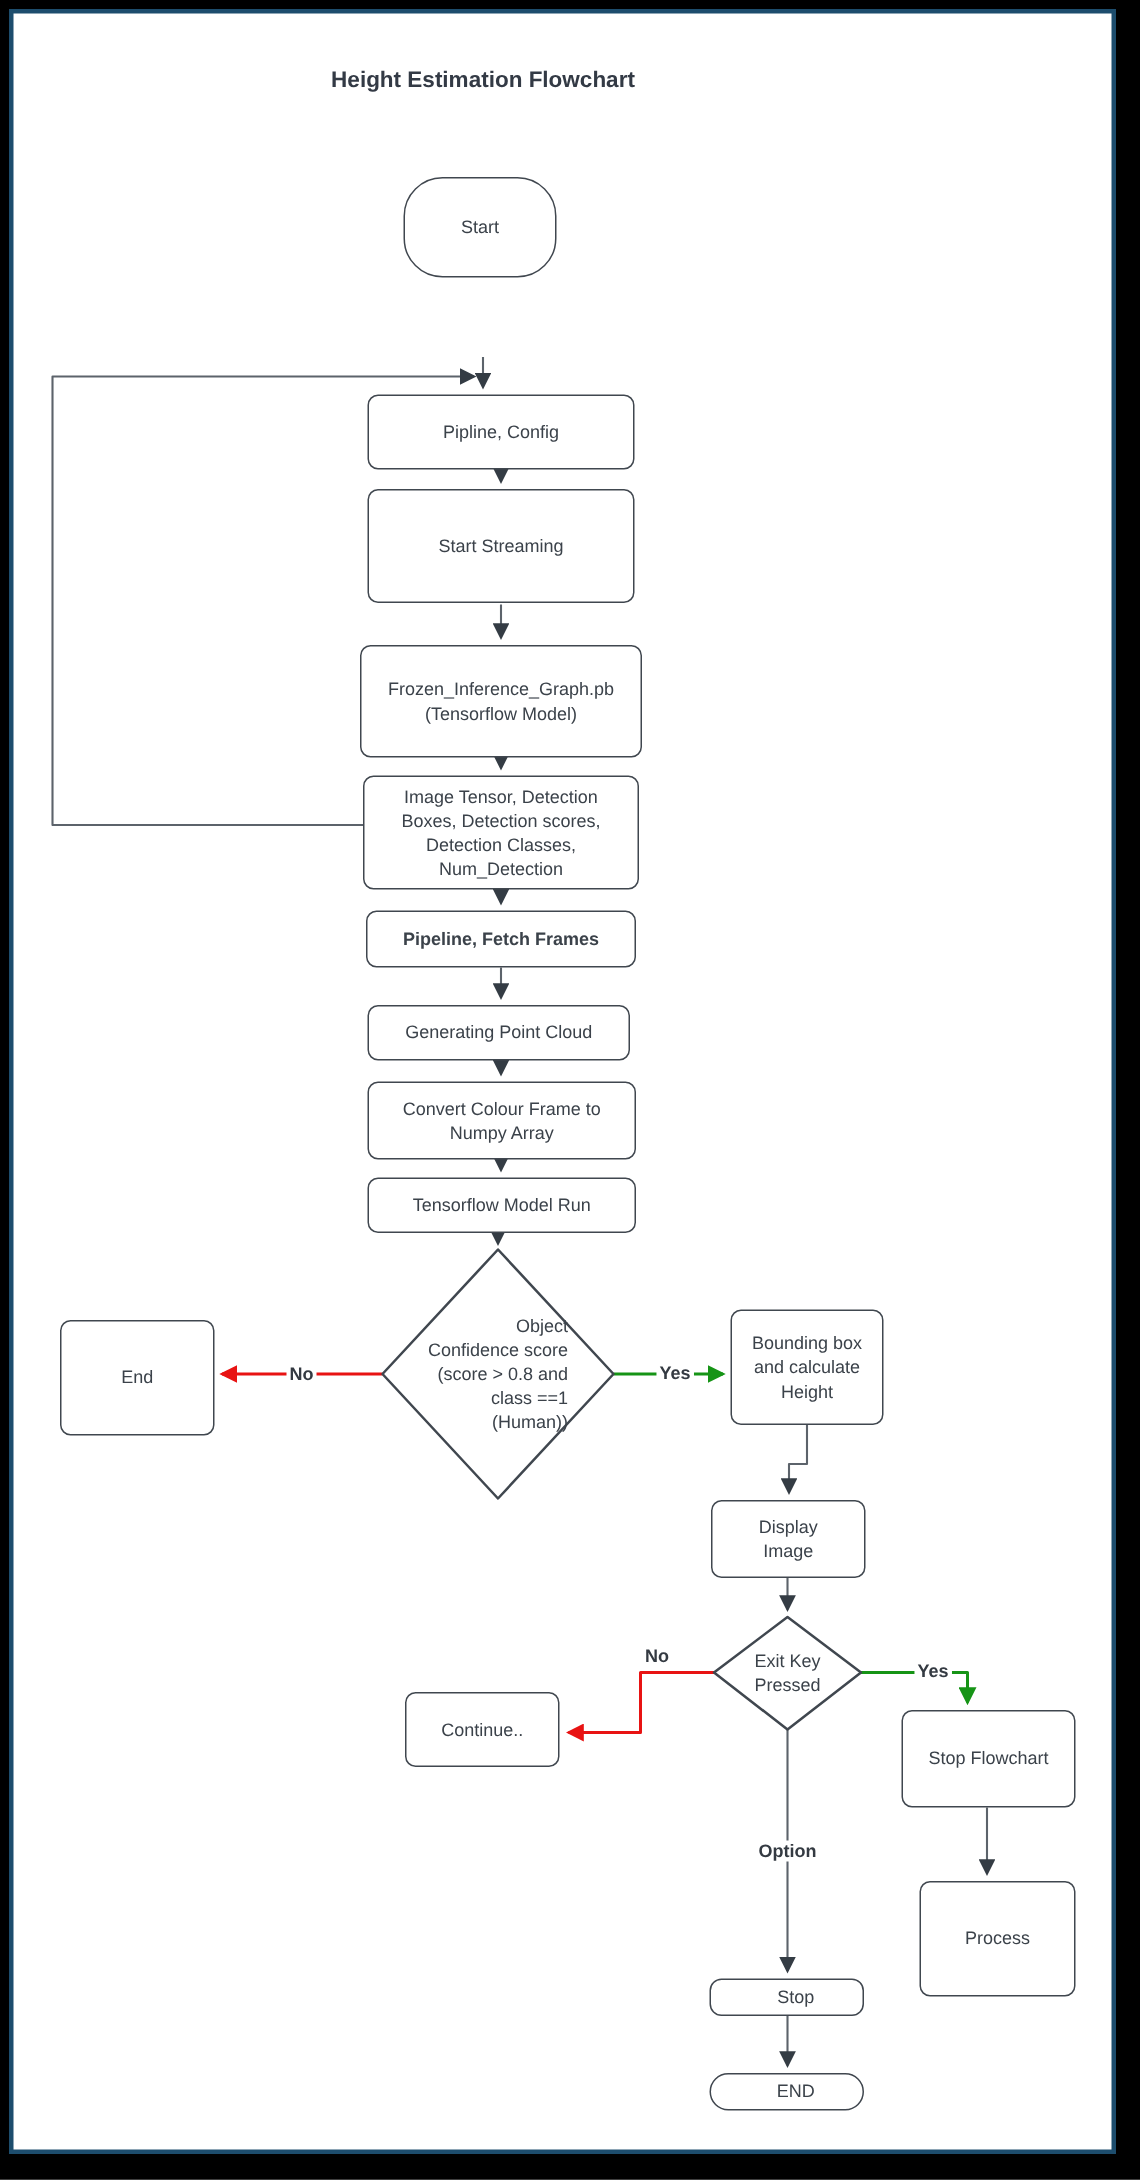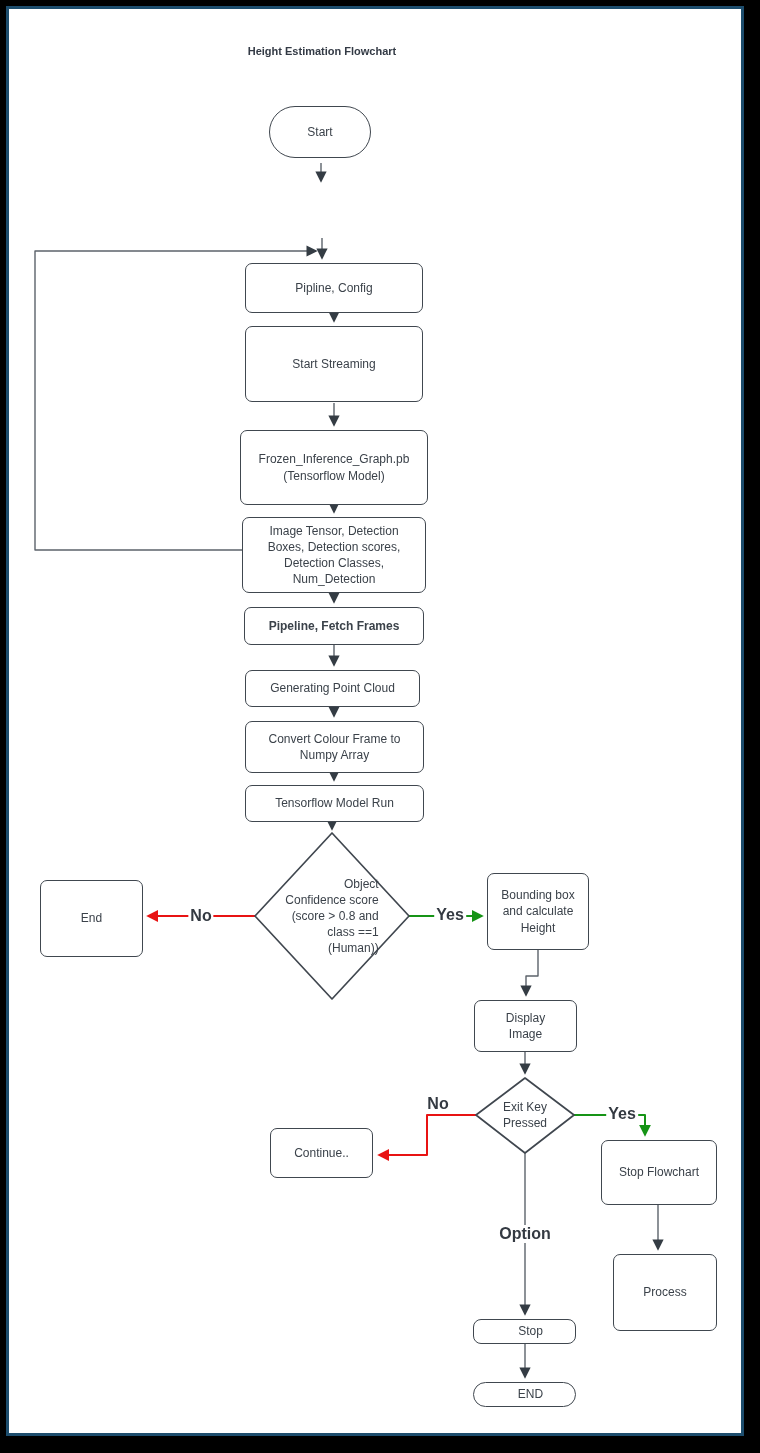--- a/index.html
+++ b/index.html
@@ -13,36 +13,36 @@
     --background:#ffffff;
     --page-background:#000000;
   }
   *{margin:0;padding:0;box-sizing:border-box;}
   html,body{width:760px;height:1453px;background:var(--page-background);
     font-family:"Liberation Sans", sans-serif;}
   .stage{position:relative;width:760px;height:1453px;overflow:hidden;}
   .canvas{position:absolute;left:6px;top:6px;width:738px;height:1430px;
     background:var(--background);border:3px solid var(--canvas-border);}
   .title{position:absolute;left:322px;top:45px;transform:translateX(-50%);
-    font-size:11px;font-weight:bold;color:#333a45;white-space:nowrap;}
+    font-size:15px;font-weight:bold;color:#333a45;white-space:nowrap;}
   svg.wires{position:absolute;left:0;top:0;width:760px;height:1453px;}
   .edge{fill:none;stroke:var(--edge);stroke-width:1.4;stroke-linejoin:round;}
   .edge-red{fill:none;stroke:var(--no-edge);stroke-width:2;stroke-linejoin:round;}
   .edge-green{fill:none;stroke:var(--yes-edge);stroke-width:2;stroke-linejoin:round;}
   .diamond{fill:var(--background);stroke:var(--node-border);stroke-width:1.7;stroke-linejoin:round;}
   .node{position:absolute;display:flex;align-items:center;justify-content:center;
     text-align:center;background:var(--background);border:1.7px solid var(--node-border);
     border-radius:7px;color:var(--node-text);font-size:12px;line-height:1.35;
     white-space:pre-line;padding:2px 4px;}
   .terminal{border-radius:26px;}
   .pill{border-radius:13px;padding-left:16px;}
   .dlabel{position:absolute;display:flex;align-items:center;justify-content:center;
     text-align:right;color:var(--node-text);font-size:12px;line-height:1.35;
     white-space:pre-line;}
-  .elabel{position:absolute;transform:translate(-50%,-50%);font-size:16px;
+  .elabel{position:absolute;transform:translate(-50%,-50%);font-size:12px;
     font-weight:bold;color:#343a42;background:var(--background);padding:0 2px;
     white-space:nowrap;text-align:right;}
 </style>
 </head>
 <body>
 
 <div class="stage">
   <div class="canvas"></div>
 
   <div class="title">Height Estimation Flowchart</div>
@@ -79,21 +79,21 @@
 
     <path class="edge-red" d="M255,916 L148,916" marker-end="url(#mRed)"></path>
     <path class="edge-green" d="M409,916 L482,916" marker-end="url(#mGreen)"></path>
     <path class="edge-red" d="M476,1115 L427,1115 L427,1155 L379,1155" marker-end="url(#mRed)"></path>
     <path class="edge-green" d="M574,1115 L645,1115 L645,1135" marker-end="url(#mGreen)"></path>
 
     <polygon class="diamond" points="332,833 409,916 332,999 255,916"></polygon>
     <polygon class="diamond" points="525,1078 574,1115 525,1153 476,1115"></polygon>
   </svg>
 
-  <div class="node terminal" style="left:269px;top:106px;width:102px;height:52px;">Start</div>
+  <div class="node terminal" style="left:269px;top:118px;width:102px;height:67px;">Start</div>
 
 
   <div class="node" style="left:245px;top:263px;width:178px;height:50px;">Pipline, Config</div>
 
   <div class="node" style="left:245px;top:326px;width:178px;height:76px;">Start Streaming</div>
 
   <div class="node" style="left:240px;top:430px;width:188px;height:75px;">Frozen_Inference_Graph.pb
 (Tensorflow Model)</div>
 
   <div class="node" style="left:242px;top:517px;width:184px;height:76px;">Image Tensor, Detection

